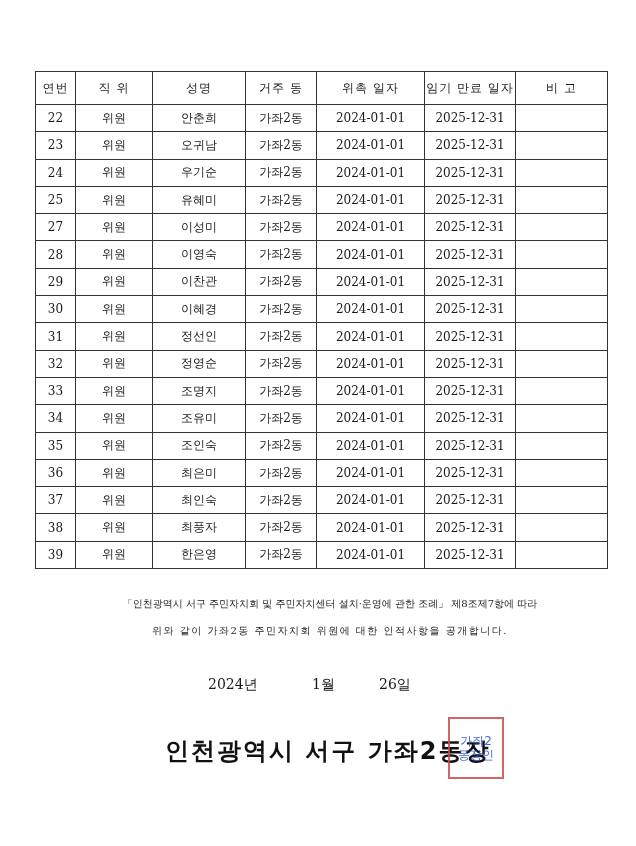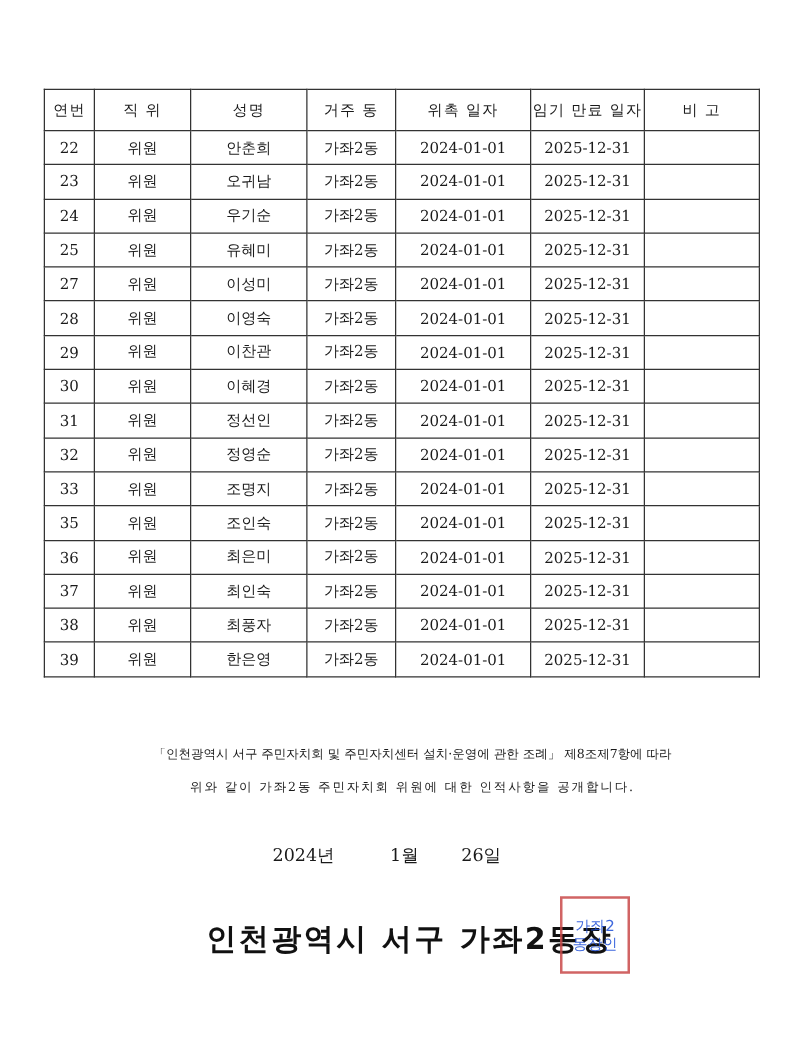--- a/index.html
+++ b/index.html
@@ -141,20 +141,29 @@
       <tr>
         <td>33</td>
         <td>위원</td>
         <td>조명지</td>
         <td>가좌2동</td>
         <td>2024-01-01</td>
         <td>2025-12-31</td>
         <td></td>
       </tr>
       <tr>
+        <td>34</td>
+        <td>위원</td>
+        <td>조유미</td>
+        <td>가좌2동</td>
+        <td>2024-01-01</td>
+        <td>2025-12-31</td>
+        <td></td>
+      </tr>
+      <tr>
         <td>35</td>
         <td>위원</td>
         <td>조인숙</td>
         <td>가좌2동</td>
         <td>2024-01-01</td>
         <td>2025-12-31</td>
         <td></td>
       </tr>
       <tr>
         <td>36</td>
@@ -194,23 +203,23 @@
       </tr>
     </tbody>
 </table>
 
 <div class="notice">
   <div>「인천광역시 서구 주민자치회 및 주민자치센터 설치·운영에 관한 조례」 제8조제7항에 따라</div>
   <div class="l2">위와 같이 가좌2동 주민자치회 위원에 대한 인적사항을 공개합니다.</div>
 </div>
 
 <div class="date">
-  <span style="left:218px">2024년</span>
+  <span style="left:208px">2024년</span>
   <span style="left:312px">1월</span>
-  <span style="left:369px">26일</span>
+  <span style="left:379px">26일</span>
 </div>
 
 <div class="signer">인천광역시 서구 가좌2동장</div>
 
 <div class="seal">
   <span>가좌2</span>
   <span>동장인</span>
 </div>
 
 </body></html>

